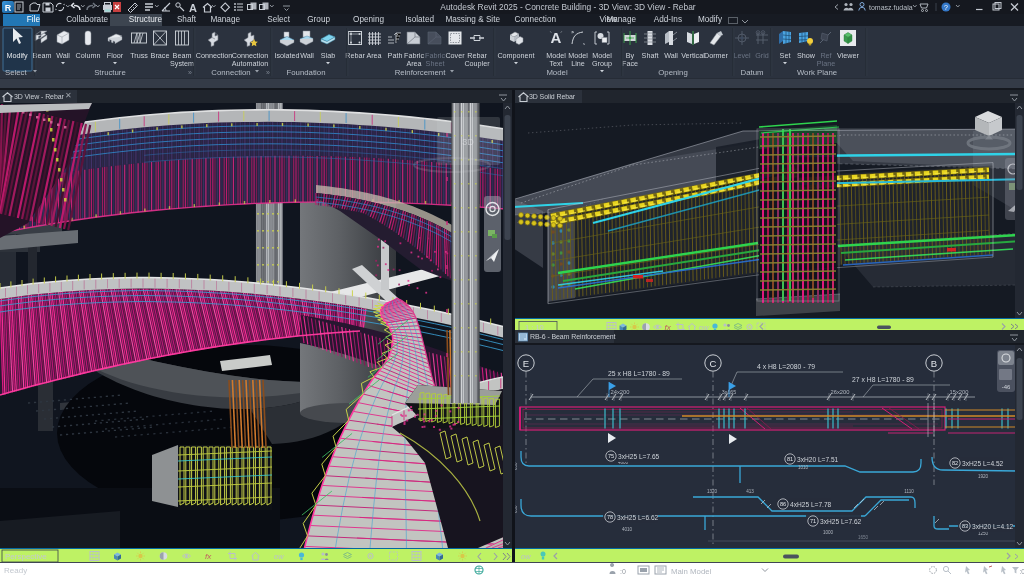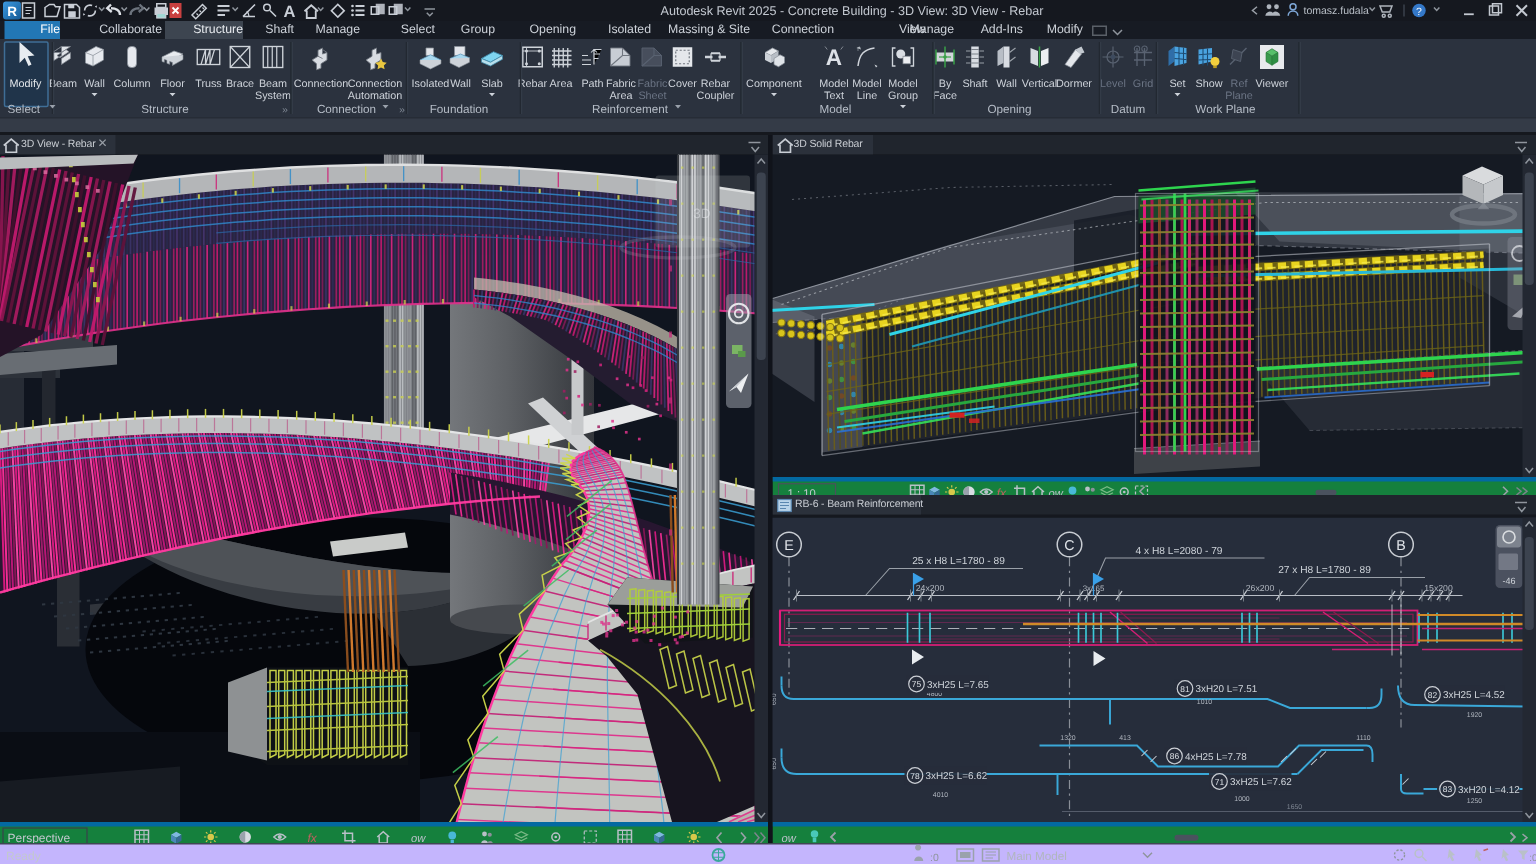--- a/index.html
+++ b/index.html
@@ -7,22 +7,22 @@
 #titlebar{position:absolute;left:0;top:0;width:1024px;height:14px;background:#15181f}
 #ribbontabs{position:absolute;left:0;top:14px;width:1024px;height:12px;background:#171b23}
 .rtab{position:absolute;top:0;height:12px;font-size:8.2px;color:#ced3da;text-align:right;line-height:12px}
 .rtab.file{background:#2277b5;color:#fff}
 .rtab.active{background:#3d4550;color:#e8ebef}
 #ribbon{position:absolute;left:0;top:26px;width:1024px;height:52px;background:#2b323e}
 #gap{position:absolute;left:0;top:78px;width:1024px;height:12px;background:#343b47;border-top:1px solid #262c36;border-bottom:2px solid #15181e}
 .tabbar{position:absolute;height:13px;background:#20252d}
 .vtab{position:absolute;top:0;height:13px;background:#2b313b}
 .vtabtext{position:absolute;top:2.5px;font-size:7px;letter-spacing:-0.1px;color:#c8ccd2}
-.vcbar{position:absolute;height:14px;background:#15803d;border-top:3px solid #0369a1}
-#statusbar{position:absolute;left:0;top:562px;width:1024px;height:14px;background:#c4b5fd;border-top:1px solid #404754}
+.vcbar{position:absolute;height:14px;background:#bef264;border-top:1px solid #0369a1}
+#statusbar{position:absolute;left:0;top:562px;width:1024px;height:14px;background:#ffffff;border-top:1px solid #404754}
 #divider{position:absolute;left:512px;top:90px;width:3px;height:472px;background:#10131a}
 </style></head>
 <body>
 <div id="page">
 
 <div id="titlebar">
  <svg width="1024" height="14" style="position:absolute;left:0;top:0">
   <defs>
           <linearGradient id="rlogo" x1="0" y1="0" x2="1" y2="1">
     <stop offset="0" stop-color="#3d9ae0"></stop>

